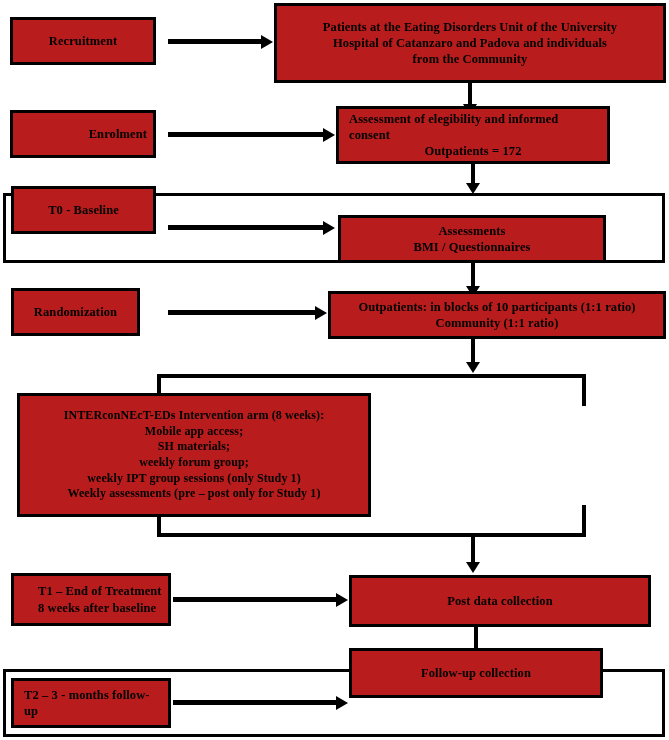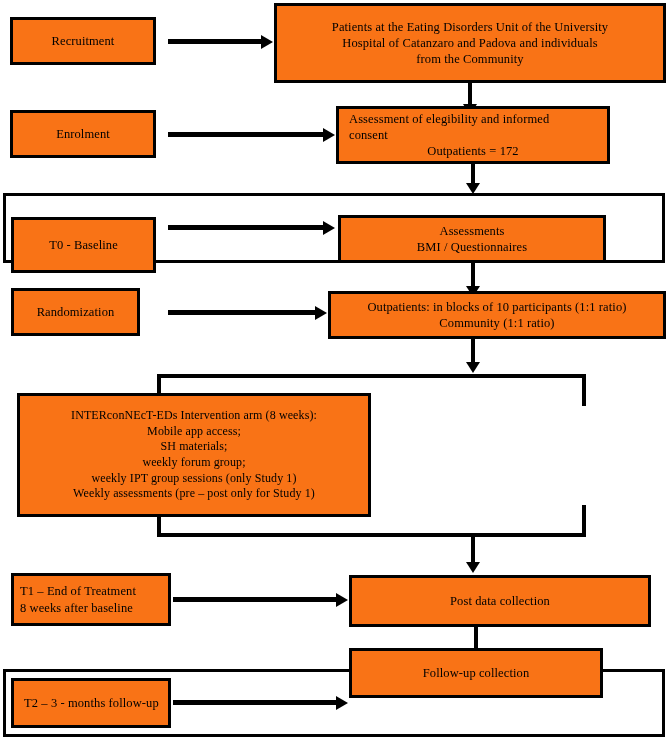--- a/index.html
+++ b/index.html
@@ -16,28 +16,28 @@
     position: relative;
     width: 669px;
     height: 740px;
     background: #ffffff;
     overflow: hidden;
   }
   .box {
     position: absolute;
     box-sizing: border-box;
     border: 3px solid #000000;
-    background: #f97316;
+    background: #b91c1c;
     display: flex;
     align-items: center;
     justify-content: center;
     text-align: center;
     line-height: 1.30;
     font-size: 12.5px;
-    font-weight: 400;
+    font-weight: 700;
     letter-spacing: 0.1px;
     padding: 2px 6px;
   }
   .box .txt { width: 100%; }
   .box.left-align { justify-content: flex-start; text-align: left; }
   .container-box {
     position: absolute;
     box-sizing: border-box;
     border: 3px solid #000000;
     background: transparent;
@@ -99,37 +99,37 @@
   <div class="h-arrow" style="left:168px; top:39px; width:94px;"></div>
 
   <div class="box multiline" style="left:274px; top:3px; width:392px; height:80px;">
     <span class="txt">Patients at the Eating Disorders Unit of the University
 Hospital of Catanzaro and Padova and individuals
 from the Community</span>
   </div>
 
   <div class="v-arrow" style="left:468px; top:83px; height:22px;"></div>
 
-  <div class="box" style="left:10px; top:110px; width:146px; height:48px;">
+  <div class="box" style="left:10px; top:110px; width:146px; height:48px;text-align:right;">
     <span class="txt">Enrolment</span>
   </div>
 
   <div class="h-arrow" style="left:168px; top:132px; width:156px;"></div>
 
   <div class="box" style="left:336px; top:106px; width:274px; height:58px; flex-direction:column; align-items:stretch; justify-content:center; padding:4px 10px;">
     <span style="text-align:left;">Assessment of elegibility and informed</span>
     <span style="text-align:left;">consent</span>
     <span style="text-align:center;">Outpatients = 172</span>
   </div>
 
   <div class="v-arrow" style="left:471px; top:164px; height:20px;"></div>
 
   <div class="container-box" style="left:3px; top:193px; width:662px; height:70px;"></div>
 
-  <div class="box" style="left:11px; top:217px; width:145px; height:56px;">
+  <div class="box" style="left:11px; top:186px; width:145px; height:48px;">
     <span class="txt">T0 - Baseline</span>
   </div>
 
   <div class="h-arrow" style="left:168px; top:225px; width:156px;"></div>
 
   <div class="box multiline" style="left:338px; top:203px; width:268px; height:48px;margin-top:12px;">
     <span class="txt">Assessments
 BMI / Questionnaires</span>
   </div>
 
@@ -160,21 +160,21 @@
     <span class="txt">INTERconNEcT-EDs Intervention arm (8 weeks):
 Mobile app access;
 SH materials;
 weekly forum group;
 weekly IPT group sessions (only Study 1)
 Weekly assessments (pre – post only for Study 1)</span>
   </div>
 
   <div class="v-arrow" style="left:471px; top:537px; height:26px;"></div>
 
-  <div class="box left-align multiline" style="left:11px; top:573px; width:160px; height:53px; padding-left:6px;">
+  <div class="box left-align multiline" style="left:11px; top:573px; width:160px; height:53px; padding-left:24px;">
     <span class="txt">T1 – End of Treatment
 8 weeks after baseline</span>
   </div>
 
   <div class="h-arrow" style="left:173px; top:597px; width:164px;"></div>
 
   <div class="box" style="left:349px; top:575px; width:302px; height:52px;">
     <span class="txt">Post data collection</span>
   </div>
 

